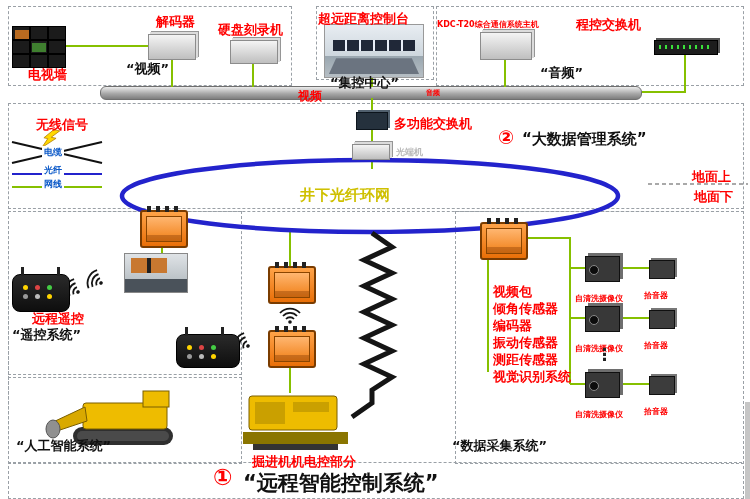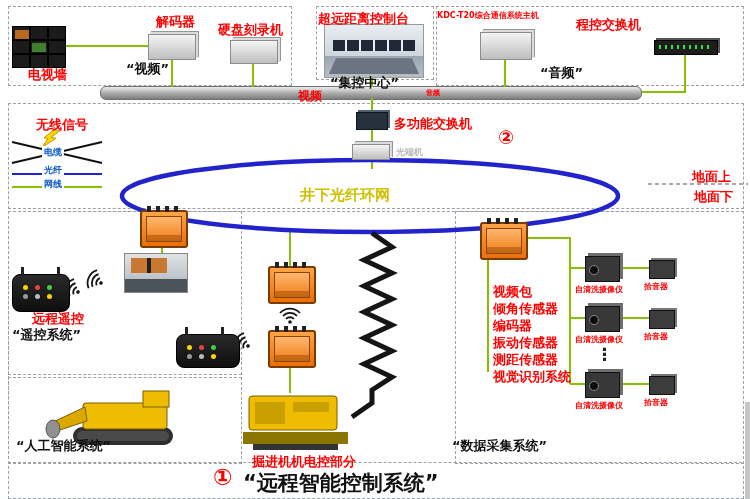--- a/index.html
+++ b/index.html
@@ -1,21 +1,21 @@
 <!DOCTYPE html>
 <html><head>
 <meta charset="utf-8">
 <style>
   html,body{margin:0;padding:0;background:#fff;}
   .stage{position:relative;width:750px;height:499px;background:#fff;overflow:hidden;
          font-family:"DejaVu Sans","Liberation Sans",sans-serif;}
   .ab{position:absolute;white-space:nowrap;}
   .dbox{position:absolute;border:1px dashed #9aa0a6;}
   .rl{color:#f00;font-size:13px;font-weight:700;}
-  .rl8{font-size:8px;}
+  .rl8{font-size:8px;margin-top:9px;}
   .bl{color:#111;font-size:13px;font-weight:700;}
   .lt{color:#0a58c8;font-size:9px;font-weight:700;background:#fff;padding:0 2px;}
   .gl{color:#b9b9b9;font-size:9px;font-weight:700;}
   .bus{position:absolute;left:100px;top:86px;width:540px;height:12px;border-radius:6px;
        background:linear-gradient(180deg,#ececec,#a8a8a8 55%,#7d7d7d);border:1px solid #6f6f6f;z-index:2;}
   svg.layer{position:absolute;left:0;top:0;z-index:3;pointer-events:none;}
   .dev{position:absolute;z-index:4;}
   .lab{position:absolute;z-index:5;}
   .d3{background:linear-gradient(180deg,#f4f4f4,#bfbfbf);border:1px solid #8c8c8c;
       box-shadow:2px -2px 0 #dcdcdc,3px -3px 0 #969696;}
@@ -171,20 +171,21 @@
   <div class="lab ab rl" style="left:576px;top:16px">程控交换机</div>
   <div class="lab ab bl" style="left:540px;top:64px">“音频”</div>
 
   <div class="lab ab rl" style="left:298px;top:88px;font-size:12px;z-index:6">视频</div>
   <div class="lab ab rl" style="left:426px;top:88px;font-size:7px;z-index:6">音频</div>
 
   <div class="lab ab rl" style="left:394px;top:115px">多功能交换机</div>
   <div class="lab ab gl" style="left:396px;top:146px">光端机</div>
 
   <div class="lab ab" style="left:498px;top:126px;color:#f00;font-size:19px;font-weight:700">②</div>
+  <div class="lab ab bl" style="left:522px;top:130px;font-size:15px">“大数据管理系统”</div>
 
   <div class="lab ab rl" style="left:36px;top:116px">无线信号</div>
   <div class="lab ab lt" style="left:42px;top:146px">电缆</div>
   <div class="lab ab lt" style="left:42px;top:164px">光纤</div>
   <div class="lab ab lt" style="left:42px;top:178px">网线</div>
 
   <div class="lab ab" style="left:300px;top:186px;width:140px;text-align:left;color:#cfc000;font-size:15px;font-weight:700">井下光纤环网</div>
 
   <div class="lab ab rl" style="left:692px;top:168px">地面上</div>
   <div class="lab ab rl" style="left:694px;top:188px">地面下</div>

